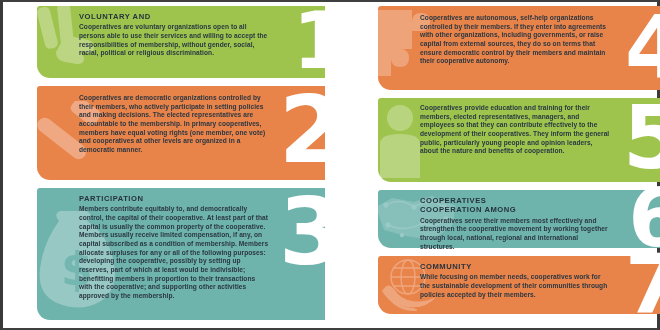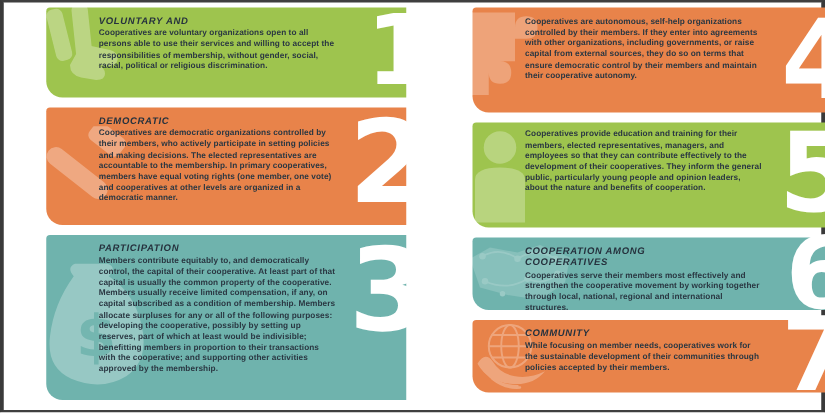--- a/index.html
+++ b/index.html
@@ -45,21 +45,21 @@
   }
   .panel h2{
     margin:0 0 2px 0;
     font-size:7.6px;
     line-height:9.4px;
     font-weight:bold;
     letter-spacing:0.55px;
     color:#26323e;
     text-transform:uppercase;
   }
-  .panel h2 span{display:block;font-style:italic;}
+  .panel h2 span{display:block;}
   .panel p{
     margin:0;
     font-size:6.6px;
     line-height:8.65px;
     font-weight:bold;
     letter-spacing:0.06px;
     color:#2a3742;
   }
   
   .numeral{
@@ -118,21 +118,20 @@
         <svg width="86" height="74" viewBox="0 0 86 74">
           <g fill="#ffffff">
             <rect x="2" y="30" width="58" height="15" rx="7.5" transform="rotate(38 31 37)"></rect>
             <rect x="40" y="2" width="30" height="17" rx="5" transform="rotate(38 55 10)"></rect>
           </g>
         </svg>
       </div>
       <div class="numeral" style="font-size:92px;right:-16px;top:48%;">2</div>
       <div class="panel-body">
         <h2>
-          <span>DEMOCRATIC</span>
         </h2>
         <p>Cooperatives are democratic organizations controlled by their members, who actively participate in setting policies and making decisions. The elected representatives are accountable to the membership. In primary cooperatives, members have equal voting rights (one member, one vote) and cooperatives at other levels are organized in a democratic manner.</p>
       </div>
     </div>
 
     <div class="panel" id="p3" style="top:186px;height:132px;background:#6fb3ad;">
       <div class="mark" style="top:52%;left:-8px;opacity:0.28;">
         <svg width="96" height="104" viewBox="0 0 96 104">
           <g fill="#ffffff">
             <path d="M30 16 q-6-7 1-10 l26 0 q8 3 1 10 q20 13 26 38 q7 29-12 42 q-20 12-44 2 q-20-9-17-34 q3-26 19-48 z"></path>
@@ -201,22 +200,22 @@
               <circle cx="16" cy="34" r="2.6"></circle>
             <circle cx="50" cy="32" r="2.6"></circle>
               <circle cx="74" cy="28" r="2.6"></circle>
             <circle cx="30" cy="44" r="2.2"></circle>
           </g>
         </svg>
       </div>
       <div class="numeral" style="font-size:80px;right:-16px;top:50%;">6</div>
       <div class="panel-body">
         <h2>
+          <span>COOPERATIVES</span>
           <span>COOPERATION AMONG</span>
-          <span>COOPERATIVES</span>
         </h2>
         <p>Cooperatives serve their members most effectively and strengthen the cooperative movement by working together through local, national, regional and international structures.</p>
       </div>
     </div>
 
     <div class="panel" id="p7" style="top:254px;height:58px;background:#e8834a;">
       <div class="mark" style="top:54%;left:-4px;opacity:0.28;">
         <svg width="74" height="60" viewBox="0 0 74 60">
           <g stroke="#ffffff" stroke-width="1.5" fill="none">
             <circle cx="34" cy="20" r="17"></circle>

